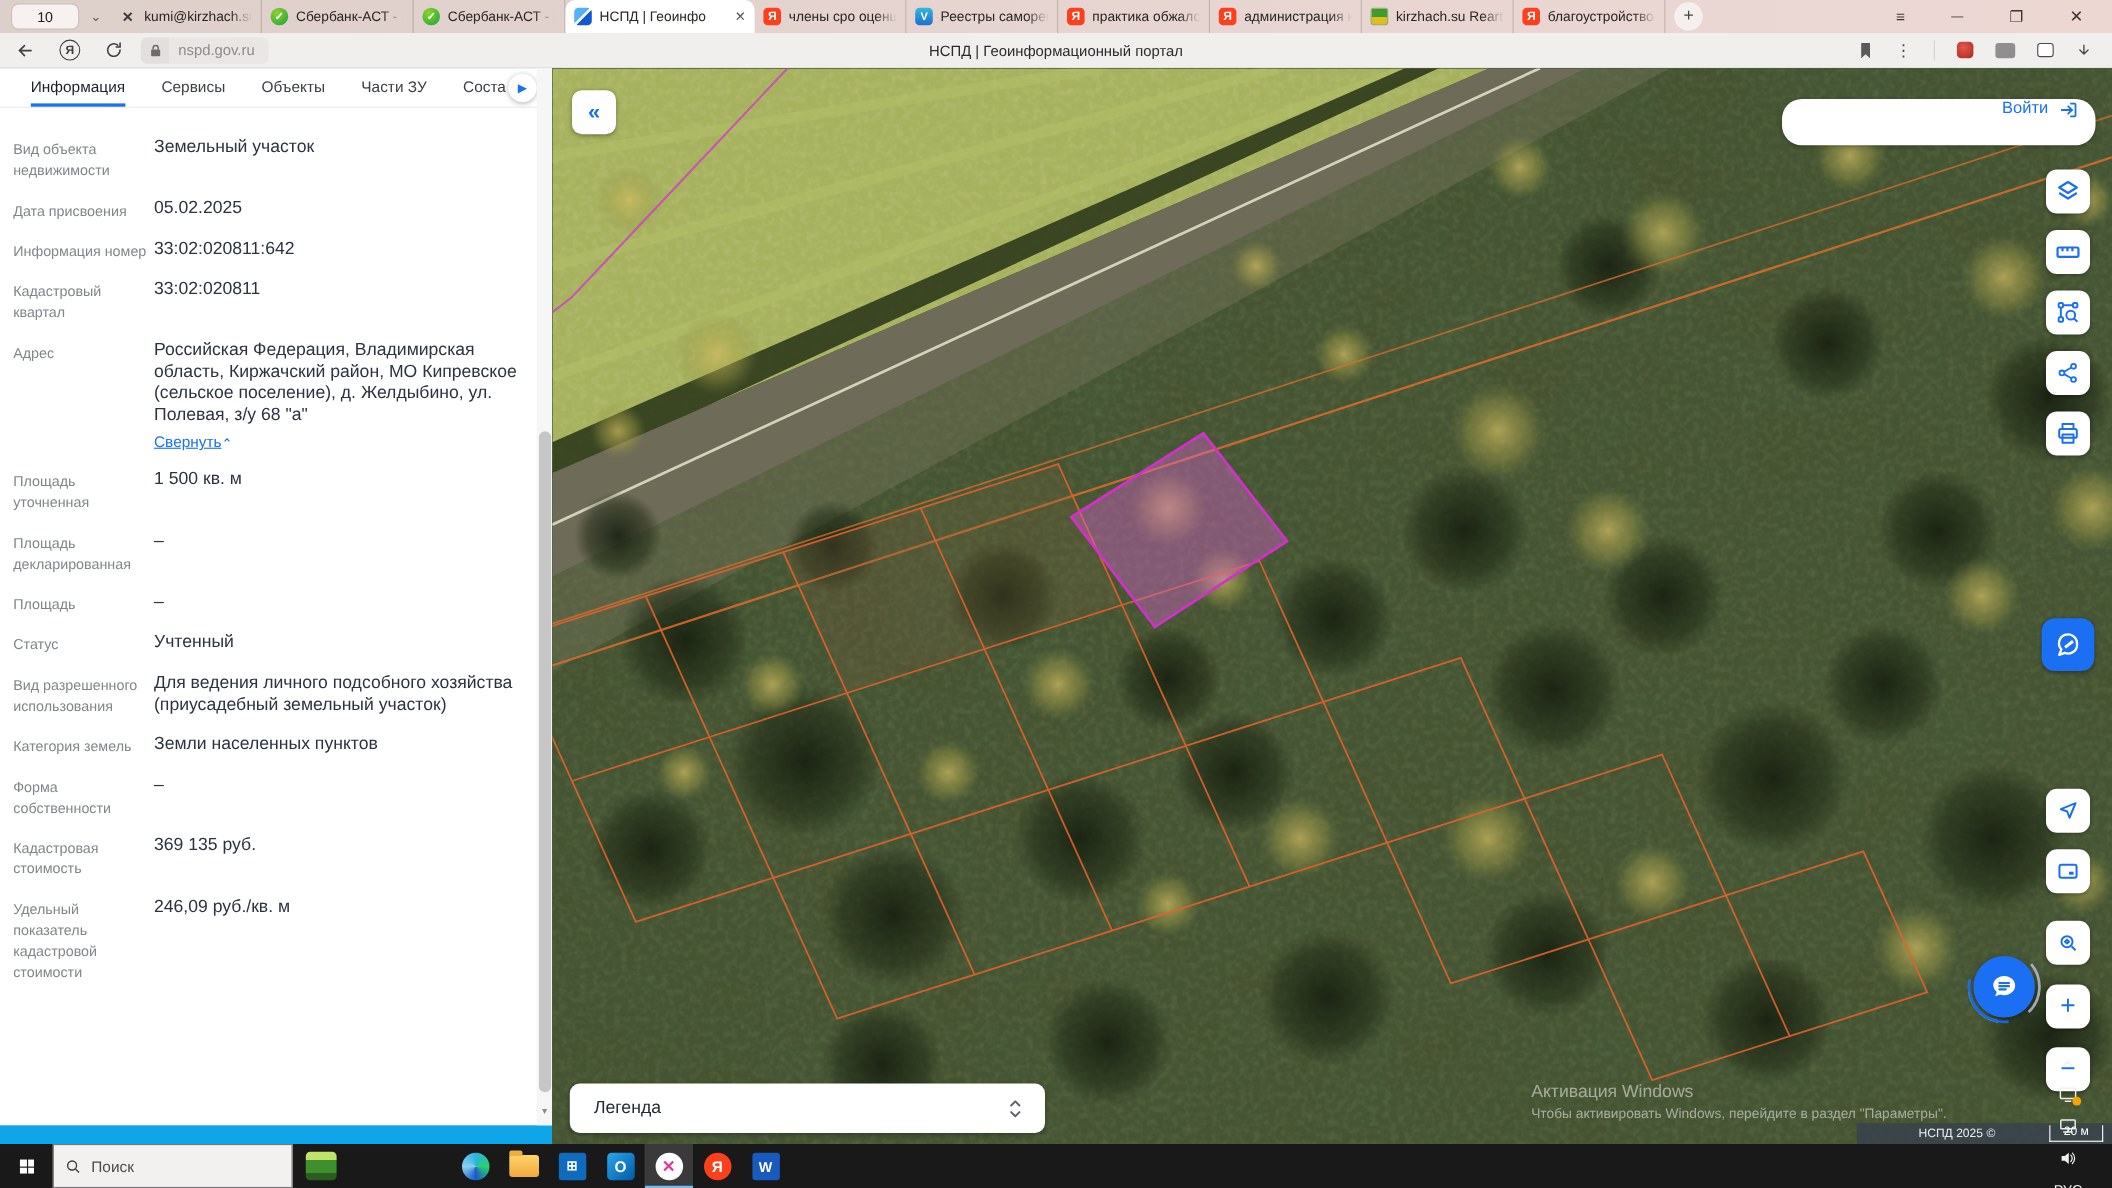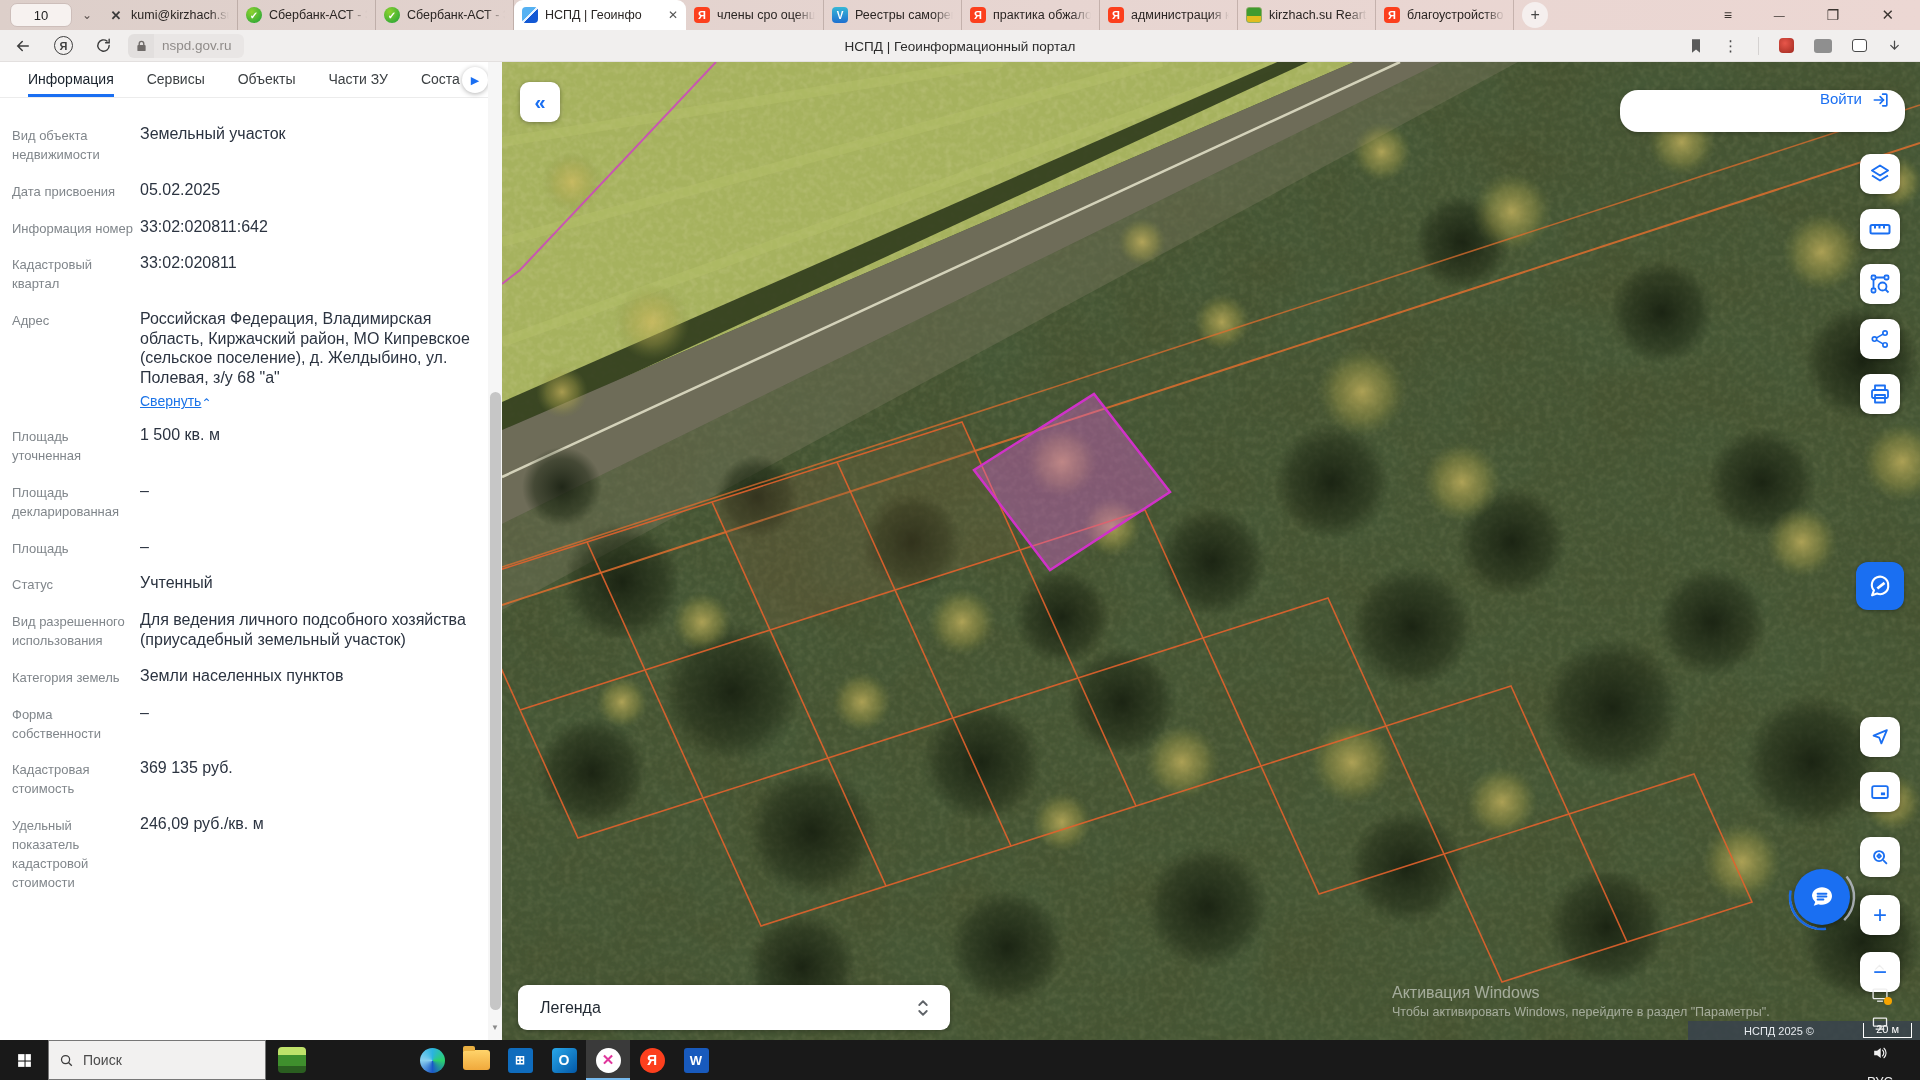--- a/index.html
+++ b/index.html
@@ -49,21 +49,21 @@
   .page-title { position:absolute; left:50%; top:0; height:32px; transform:translateX(-50%);
     display:flex; align-items:center; font-size:13.5px; color:#2b2b2b; }
   .addr-right { margin-left:auto; display:flex; align-items:center; gap:20px; padding-right:18px; color:#4a4a4a; }
   .addr-sep { width:1px; height:18px; background:#d5d2d1; }
   .ext { width:18px; height:14px; border-radius:3px; }
   .ext-a { background:radial-gradient(circle at 40% 35%,#e8564a,#a02a20); width:15px; height:15px; border-radius:4px; }
   .ext-b { background:#8f8f8f; }
   .ext-c { border:1.6px solid #4a4a4a; background:#fff; width:15px; height:13px; }
 
   
-  .sidebar { position:absolute; top:62px; left:0; width:502px; bottom:40px; background:#fff; }
+  .sidebar { position:absolute; top:62px; left:0; width:502px; bottom:57px; background:#fff; }
   .side-tabs { position:relative; height:36px; border-bottom:1px solid #ececec; display:flex;
     align-items:stretch; gap:33px; padding-left:28px; }
   .side-tab { display:flex; align-items:center; font-size:14px; color:#3c4043; white-space:nowrap;
     border-bottom:3px solid transparent; padding-top:2px; }
   .side-tab.active { border-bottom-color:#1a6ff2; color:#18212b; }
   .side-tab-more { position:absolute; right:14px; top:5px; width:26px; height:26px; border-radius:50%;
     background:#fff; box-shadow:0 1px 5px rgba(0,0,0,.3); color:#1a6ff2; font-size:11px;
     display:flex; align-items:center; justify-content:center; }
   .side-content { padding:26px 30px 0 12px; }
   .info-row { display:flex; margin-bottom:15px; }

